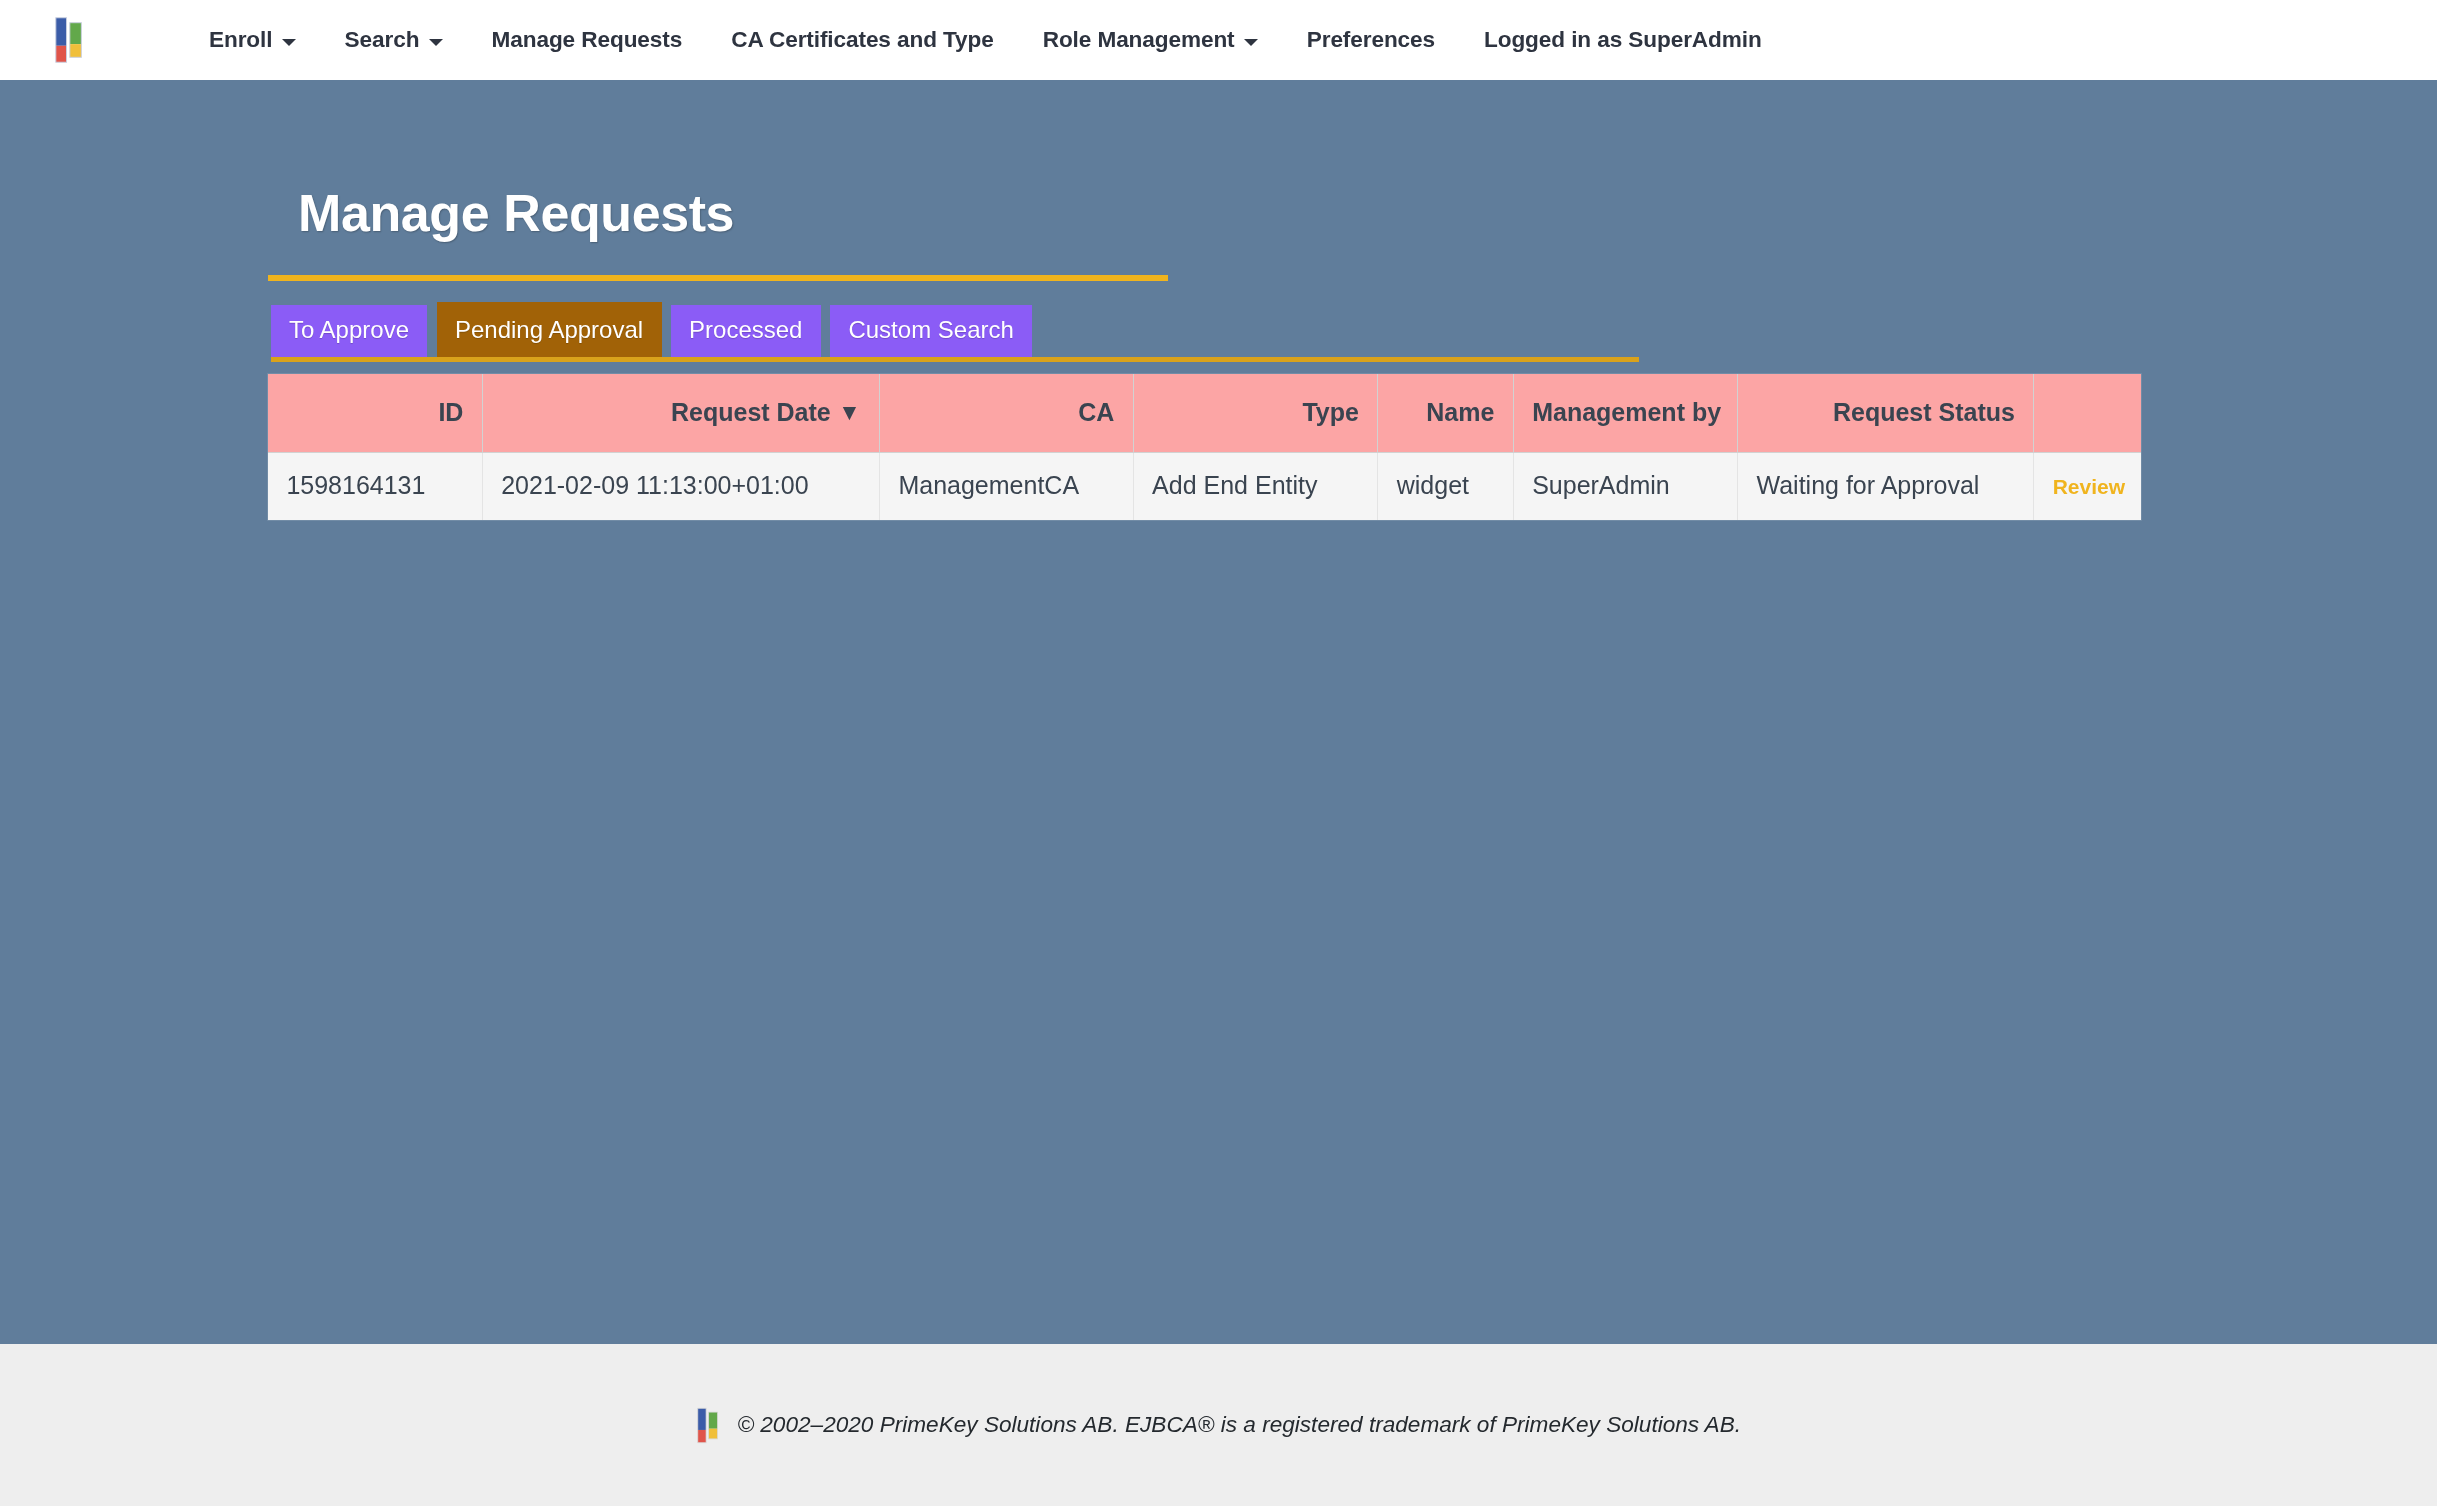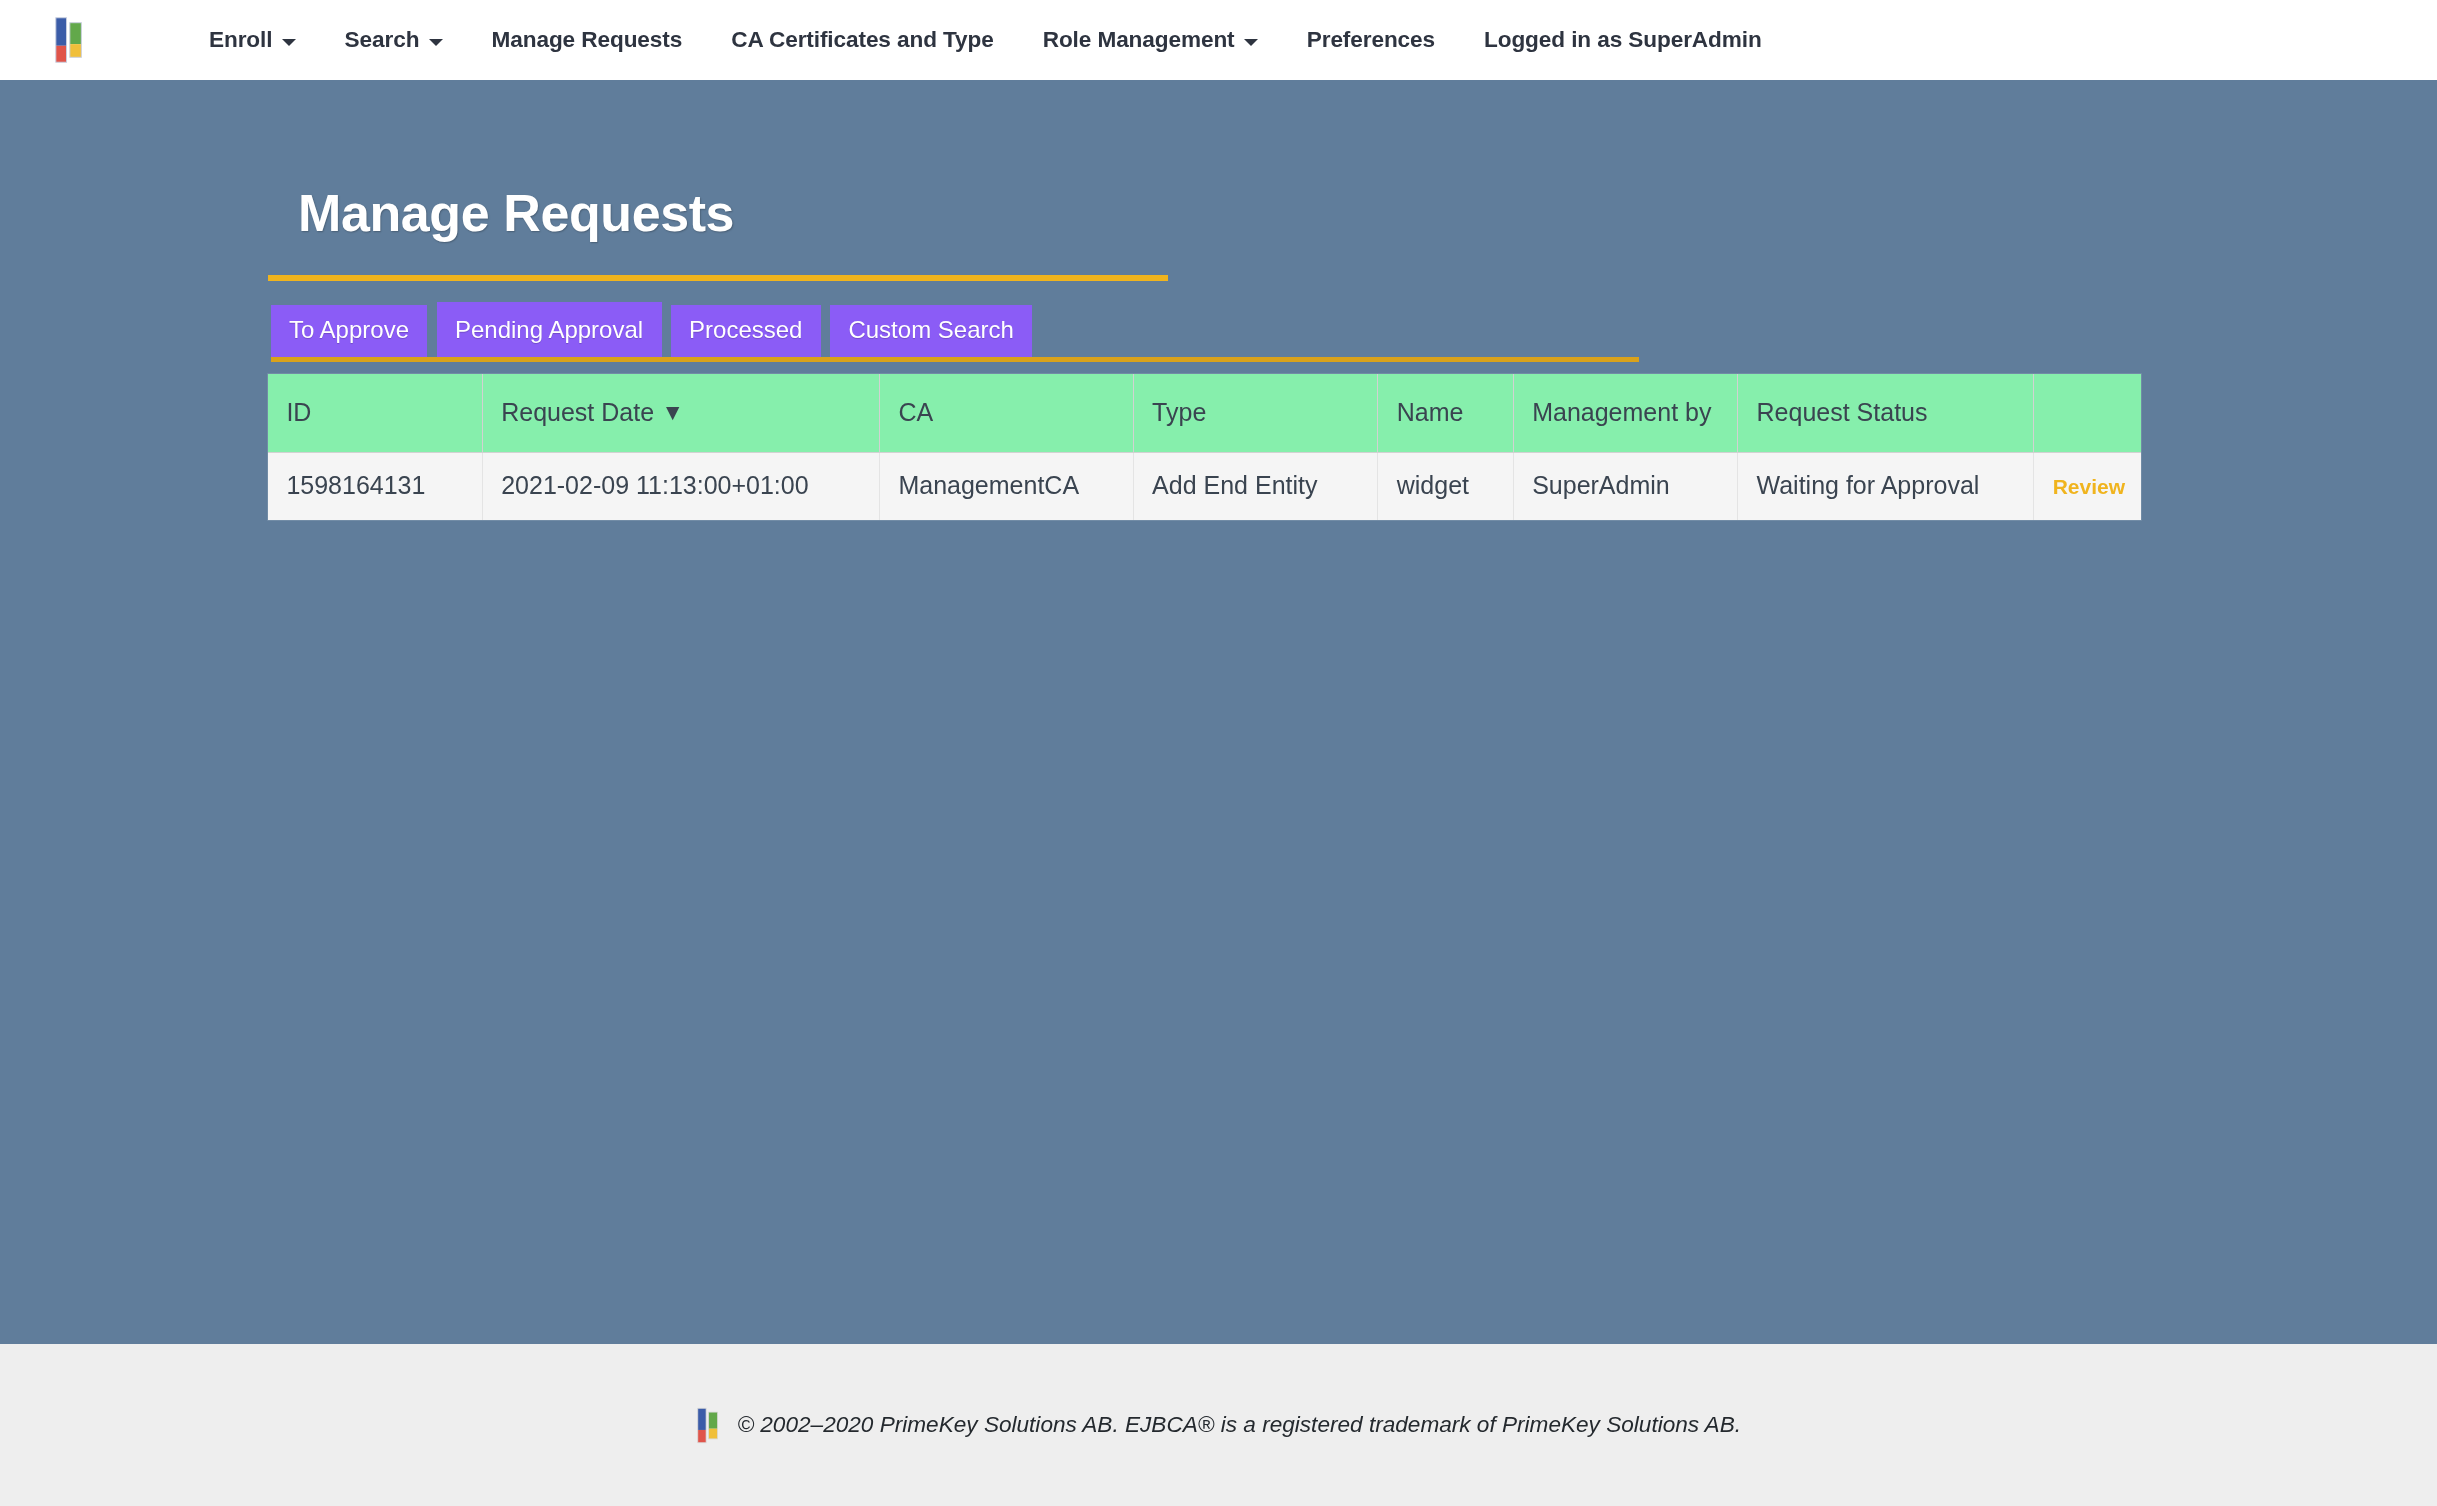--- a/index.html
+++ b/index.html
@@ -109,21 +109,21 @@
     color: #ffffff;
     font-size: 24px;
     padding: 11.7px 18.4px 13.4px 18.4px;
     margin-right: 9.2px;
     cursor: pointer;
     white-space: nowrap;
     line-height: 1.15;
     text-shadow: 0 0.8px 0.8px rgba(0,0,0,0.18);
   }
   .tab.active {
-    background: #8b5cf6;
+    background: #a16207;
     padding-top: 14px;
   }
   .tabs-rule {
     height: 5px;
     width: 1368px;
     background: #d9a21b;
     margin-left: 2.5px;
     margin-top: 0px;
   }
 
@@ -132,25 +132,25 @@
     margin-top: 11.7px;
     width: 1873px;
   }
   table.req-table {
     border-collapse: collapse;
     width: 1873px;
     table-layout: fixed;
     box-shadow: 0 0 0 0.8px rgba(255,255,255,0.15);
   }
   table.req-table th {
-    background: #86efac;
+    background: #fca5a5;
     color: #3a4450;
     font-size: 25px;
-    font-weight: normal;
-    text-align: left;
+    font-weight: bold;
+    text-align: right;
     padding: 24px 18.4px 25px 18.4px;
     border-right: 1.7px solid #d2d2d2;
     border-bottom: 0.8px solid #d2d2d2;
     vertical-align: middle;
     white-space: nowrap;
   }
   table.req-table th:last-child { border-right: none; }
   table.req-table td {
     background: #f5f5f5;
     color: #3a4450;

